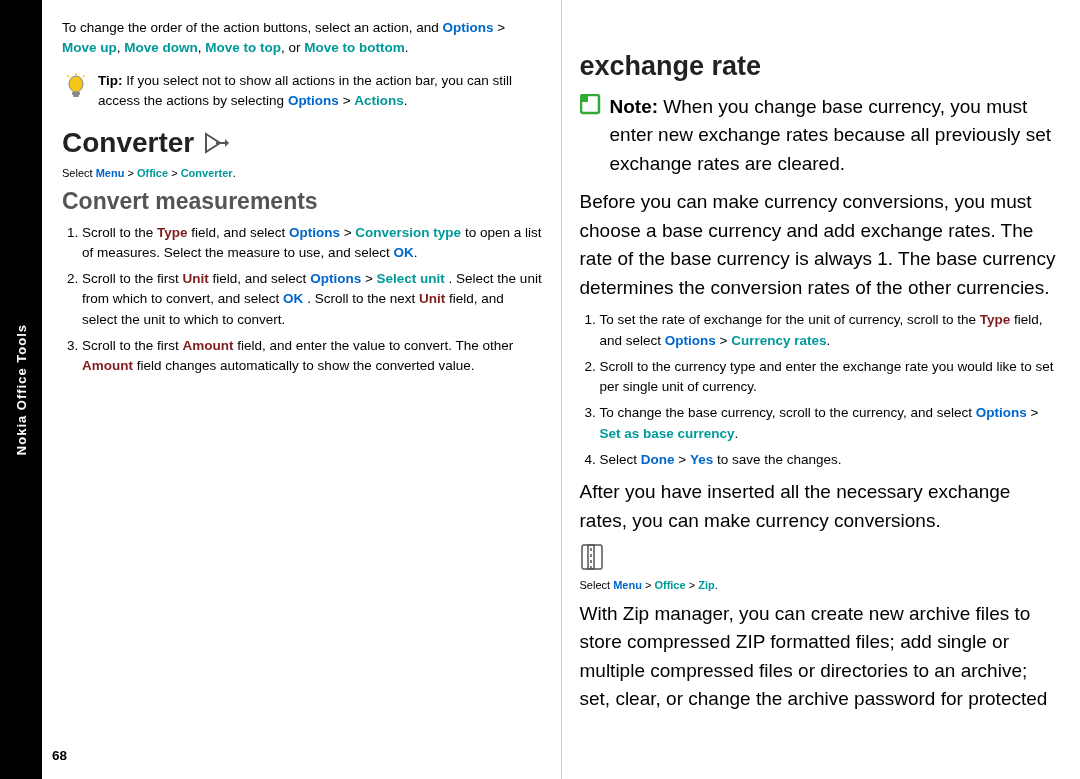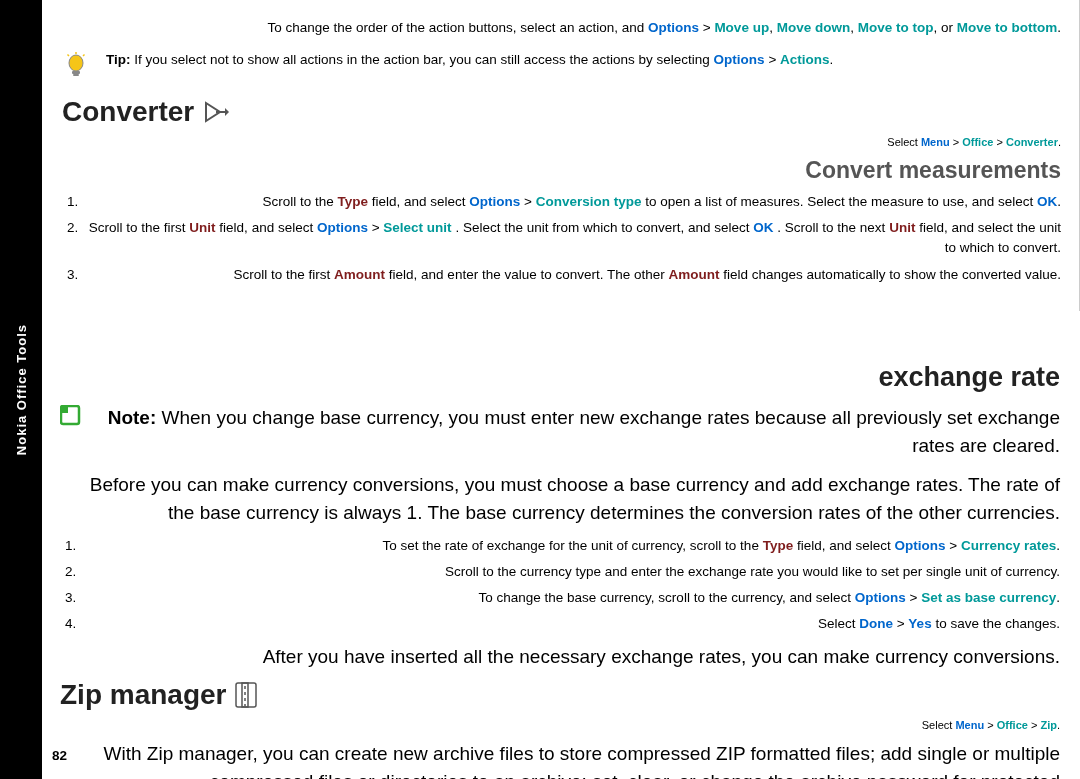--- a/index.html
+++ b/index.html
@@ -25,42 +25,41 @@
       font-size: 13px;
       font-weight: bold;
       writing-mode: vertical-rl;
       transform: rotate(180deg);
       letter-spacing: 1px;
       white-space: nowrap;
     }
     .main-content {
       flex: 1;
       display: flex;
-      flex-direction: column;
+      flex-direction: row;
       padding: 0;
-      text-align: right;
     }
     .left-column {
       flex: 1;
       padding: 18px 18px 18px 20px;
       border-right: 1px solid #ccc;
     }
     .right-column {
       flex: 1;
       padding: 18px 20px 18px 18px;
     }
     .intro-text {
       font-size: 13.5px;
       line-height: 1.5;
       margin-bottom: 12px;
     }
     .tip-box {
       display: flex;
       align-items: flex-start;
-      gap: 16px;
+      gap: 8px;
       margin-bottom: 16px;
     }
     .tip-icon {
       flex-shrink: 0;
       width: 28px;
       height: 28px;
       margin-top: 2px;
     }
     .tip-text {
       font-size: 13.5px;
@@ -288,21 +287,20 @@
         <a class="link-blue">Done</a>
         <span> &gt; </span>
         <a class="link-blue">Yes</a>
         <span>to save the changes.</span>
       </li>
     </ol>
 
     <p class="body-text">After you have inserted all the necessary exchange rates, you can make currency conversions.</p>
 
     <div class="section-title-large">
-      <span>Zip manager</span>
 
       <svg class="zip-icon" viewBox="0 0 32 28" width="32" height="28">
         <rect x="2" y="2" width="20" height="24" rx="2" fill="none" stroke="#555" stroke-width="1.5"></rect>
         <rect x="8" y="2" width="6" height="24" fill="none" stroke="#555" stroke-width="1.5"></rect>
         <line x1="11" y1="5" x2="11" y2="8" stroke="#555" stroke-width="1.5"></line>
         <line x1="11" y1="11" x2="11" y2="14" stroke="#555" stroke-width="1.5"></line>
         <line x1="11" y1="17" x2="11" y2="20" stroke="#555" stroke-width="1.5"></line>
         <line x1="11" y1="23" x2="11" y2="25" stroke="#555" stroke-width="1.5"></line>
       </svg>
     </div>
@@ -315,13 +313,13 @@
       <span> &gt; </span>
       <a class="link-cyan">Zip</a><span>.</span>
     </p>
 
     <p class="body-text">With Zip manager, you can create new archive files to store compressed ZIP formatted files; add single or multiple compressed files or directories to an archive; set, clear, or change the archive password for protected</p>
 
   </div>
 
 </div>
 
-<div class="page-num" style="position:fixed; bottom:16px; left:52px;">82</div>
+<div class="page-num" style="position:fixed; bottom:16px; left:52px;">68</div>
 
 </body></html>

